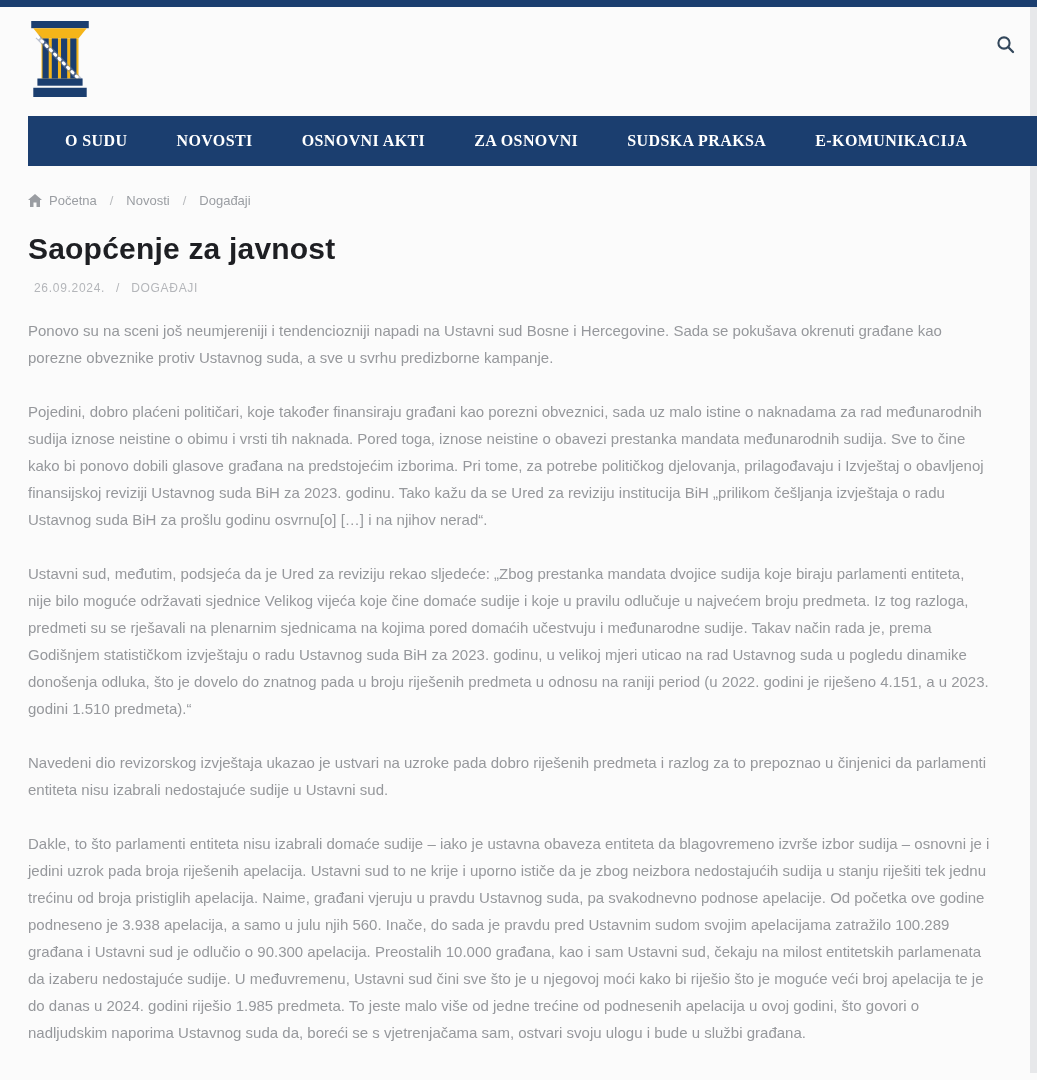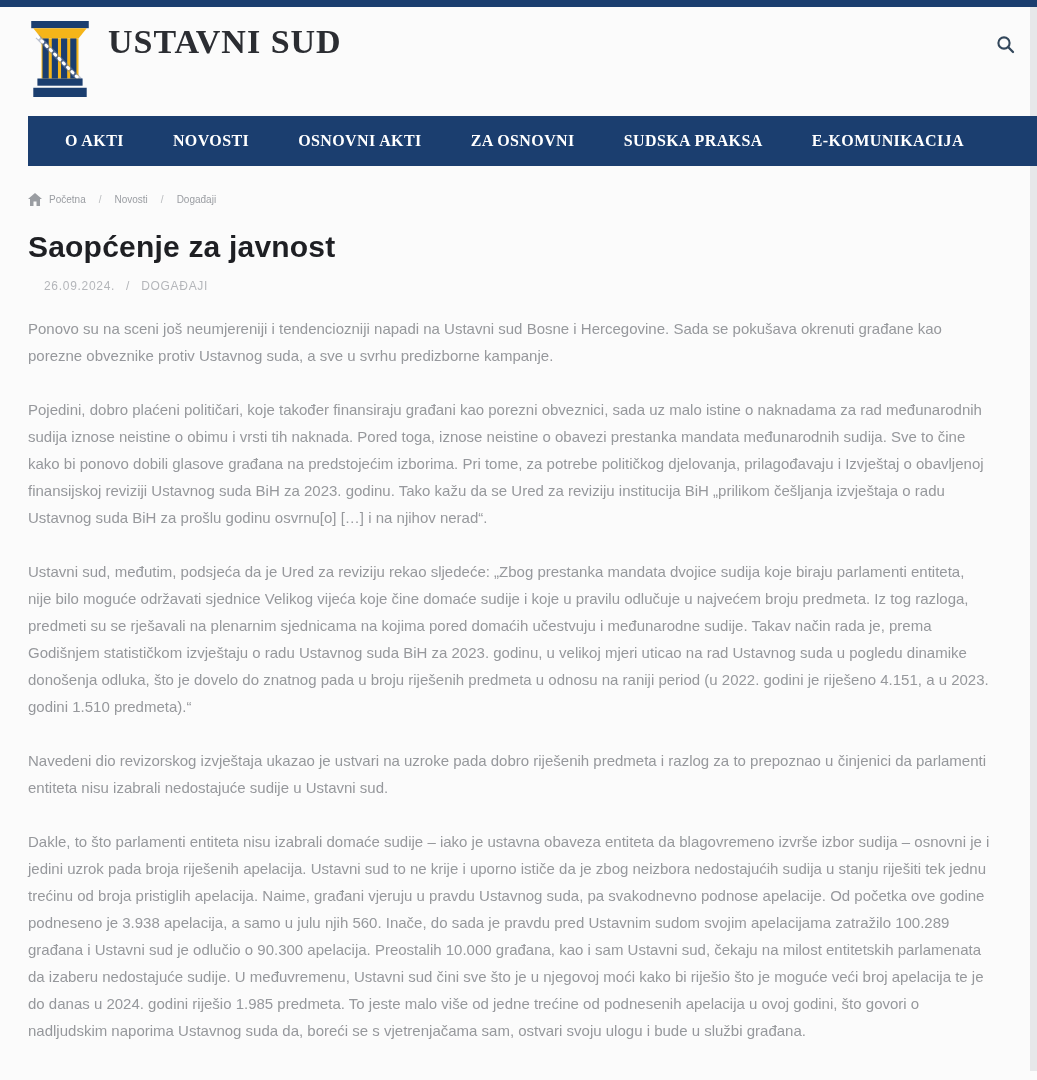--- a/index.html
+++ b/index.html
@@ -41,31 +41,31 @@
     margin-left: 28px; height: 50px; background: #1b3e6f;
     display: flex; align-items: center; gap: 49px; padding-left: 37px;
   }
   .main-nav a {
     color: #ffffff; text-decoration: none;
     font-family: "Liberation Serif", serif; font-weight: bold;
     font-size: 16px; letter-spacing: 0.4px; white-space: nowrap;
   }
   .breadcrumb {
     margin: 27px 28px 0; display: flex; align-items: center; gap: 4px;
-    font-size: 10px; color: #9a9da2;
+    font-size: 13px; color: #9a9da2;
   }
   .breadcrumb .crumb { color: #9a9da2; text-decoration: none; cursor: pointer; }
   .breadcrumb .sep { margin: 0 9px; color: #b9bbbe; }
   .breadcrumb .home-icon { display: inline-flex; margin-right: 3px; }
   .article-title {
     margin: 24px 28px 0; font-size: 30px; font-weight: 700;
     color: #1e1f23; letter-spacing: 0.2px;
   }
   .article-meta {
-    margin: 15px 44px 0; display: flex; align-items: center; gap: 11px;
+    margin: 15px 34px 0; display: flex; align-items: center; gap: 11px;
     font-size: 12px; color: #b4b6ba; letter-spacing: 0.7px;
   }
   .article-body {
     margin: 22px 28px 0; width: 962px; max-width: calc(100% - 56px);
     font-size: 15px; line-height: 27px; color: #96989c;
   }
   .article-body p { margin: 0 0 27px; }
 </style>
 </head>
 <body>
@@ -84,32 +84,31 @@
       <rect x="23" y="17" width="6" height="39" fill="#1b3e6f"></rect>
       <rect x="32" y="17" width="6" height="39" fill="#1b3e6f"></rect>
       <rect x="41" y="17" width="6" height="39" fill="#1b3e6f"></rect>
       <line x1="9" y1="15" x2="51" y2="58" stroke="#7d8aa5" stroke-width="5" opacity="0.5"></line>
       <line x1="9" y1="15" x2="51" y2="58" stroke="#ffffff" stroke-width="3" stroke-dasharray="1.5 4.5" stroke-linecap="round"></line>
       <rect x="9" y="56" width="44" height="7" fill="#1b3e6f"></rect>
       <rect x="5" y="65" width="52" height="9" fill="#1b3e6f"></rect>
     </svg>
   </div>
   <div class="brand">
-    <div class="brand-title">USTAVNI SUD</div>
   </div>
   <button class="search-btn" aria-label="search">
     <svg width="19" height="19" viewBox="0 0 19 19">
       <circle cx="8" cy="8" r="5.6" fill="none" stroke="#33475b" stroke-width="2.1"></circle>
       <line x1="12.3" y1="12.3" x2="17" y2="17" stroke="#33475b" stroke-width="2.3" stroke-linecap="round"></line>
     </svg>
   </button>
 </header>
 
 <nav class="main-nav">
-  <a href="#">O AKTI</a>
+  <a href="#">O SUDU</a>
   <a href="#">NOVOSTI</a>
   <a href="#">OSNOVNI AKTI</a>
   <a href="#">ZA OSNOVNI</a>
   <a href="#">SUDSKA PRAKSA</a>
   <a href="#">E-KOMUNIKACIJA</a>
 </nav>
 
 <div class="breadcrumb">
   <span class="home-icon">
     <svg width="14" height="13" viewBox="0 0 14 13">

